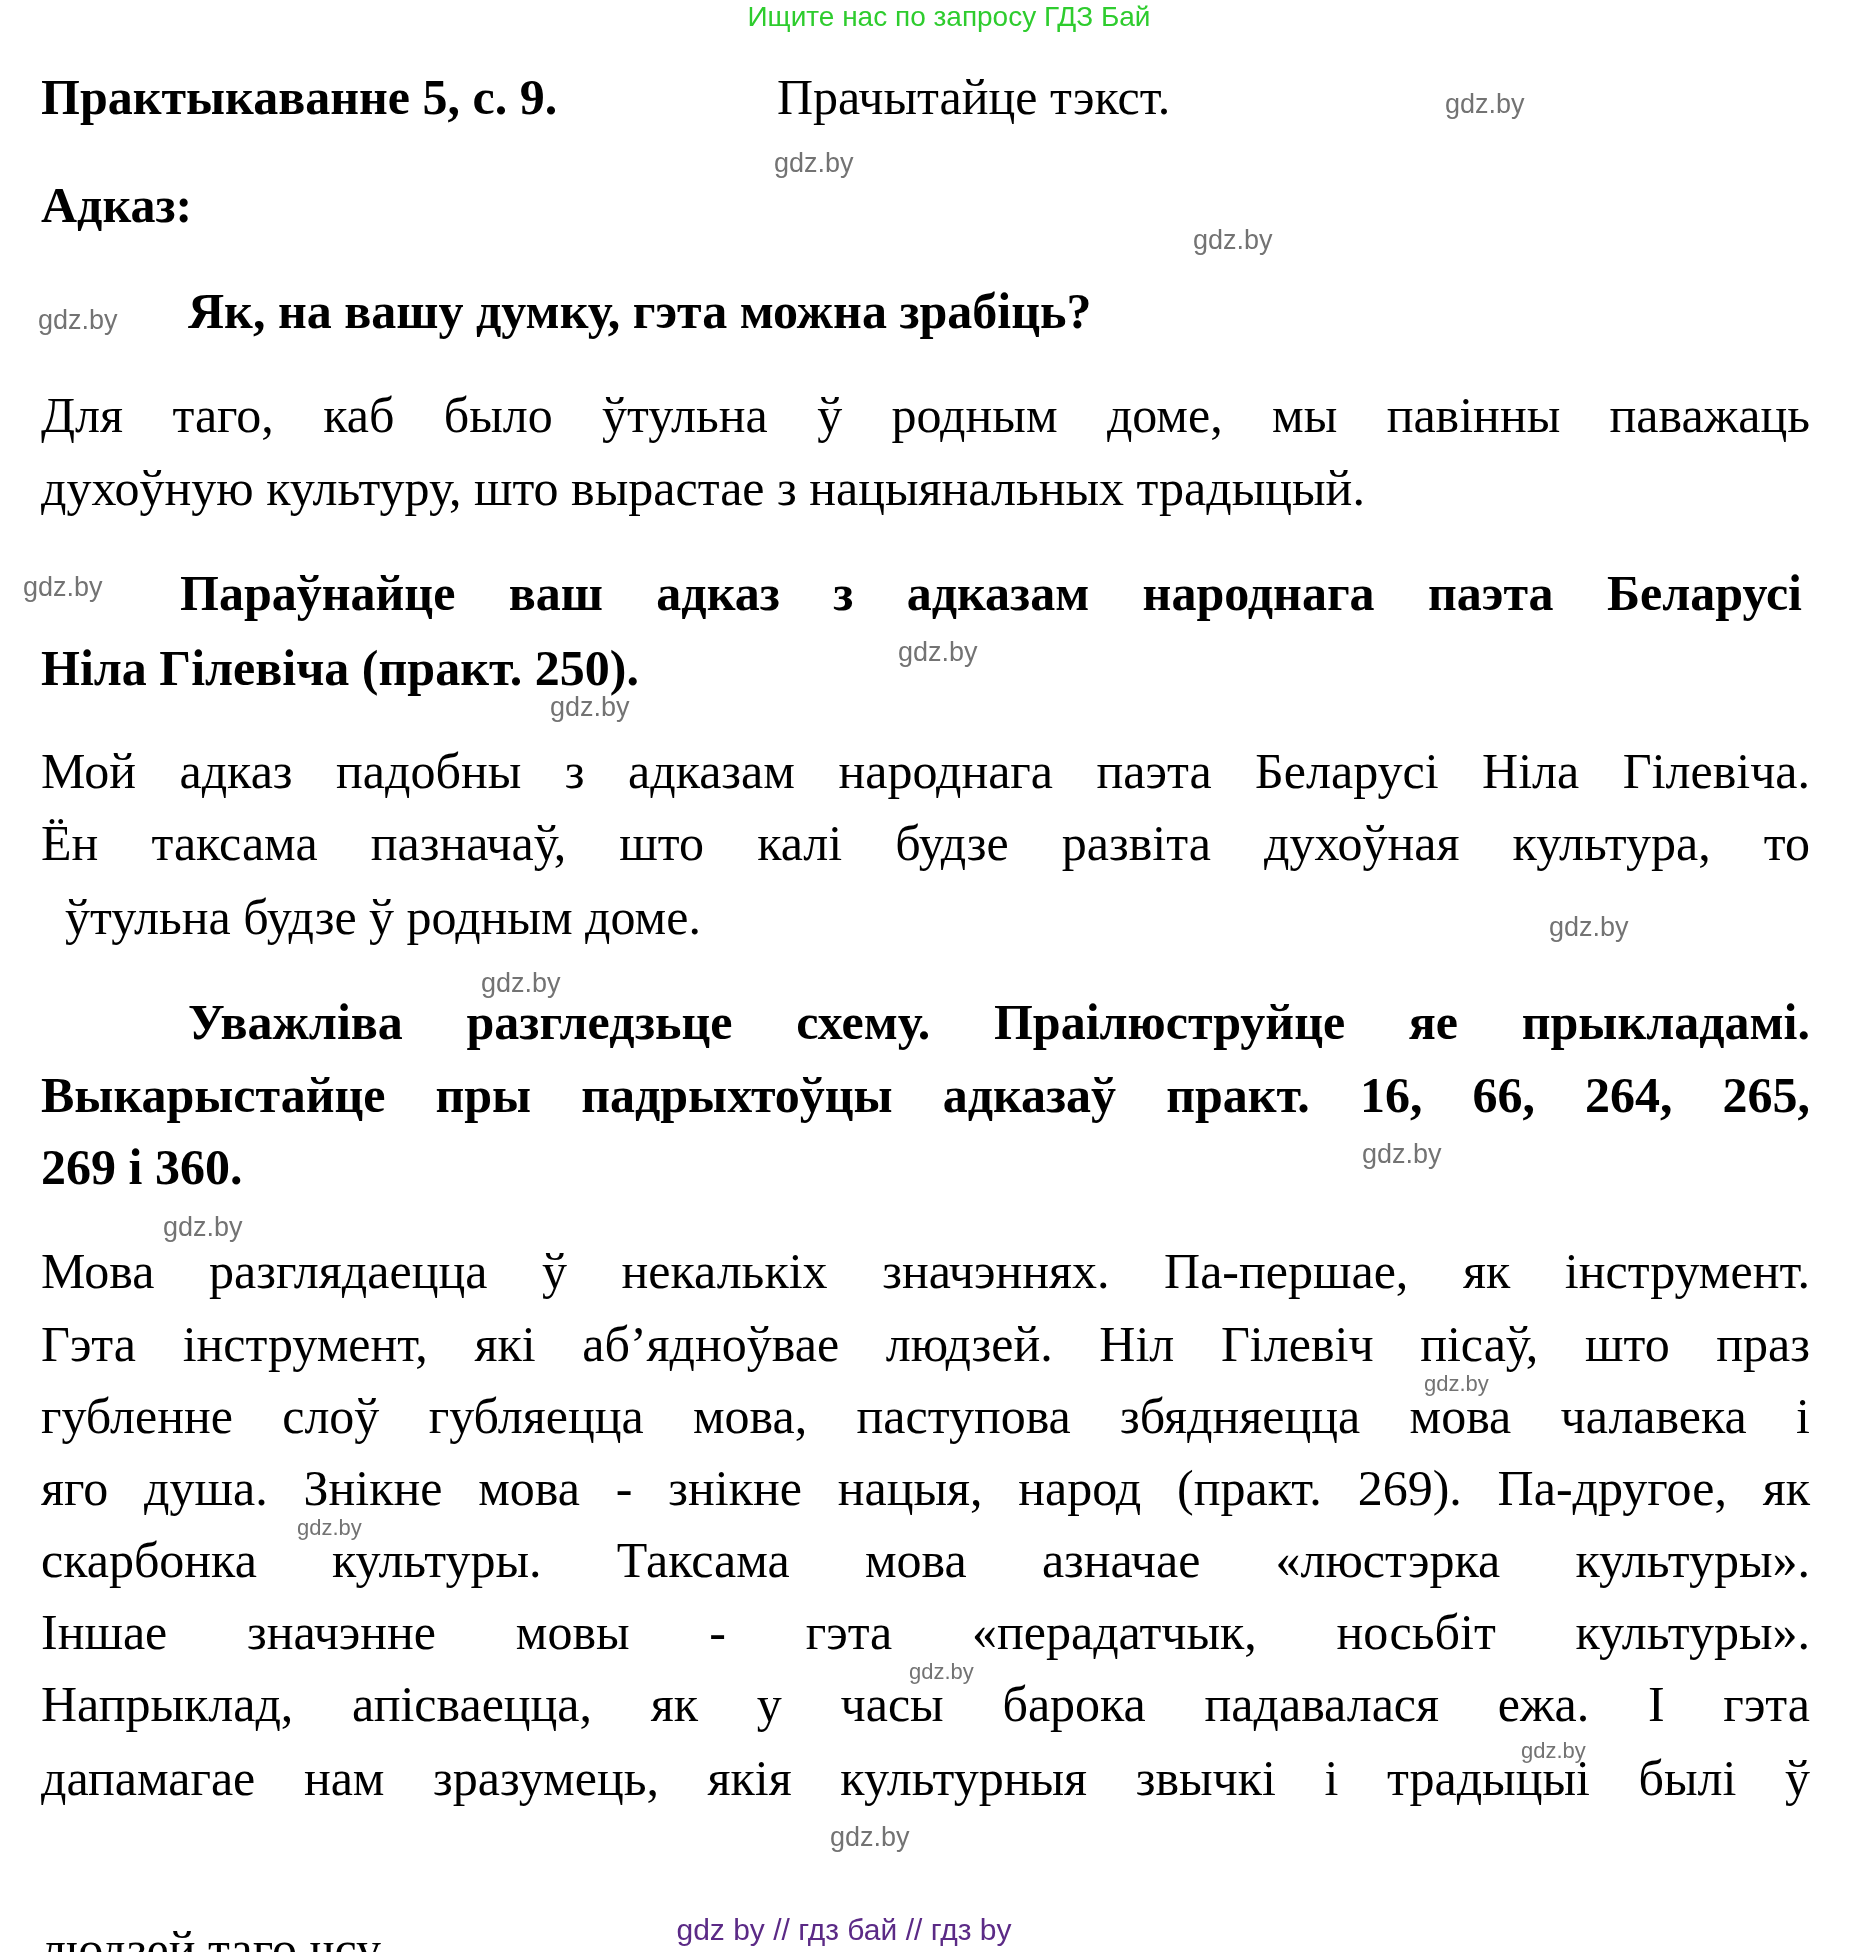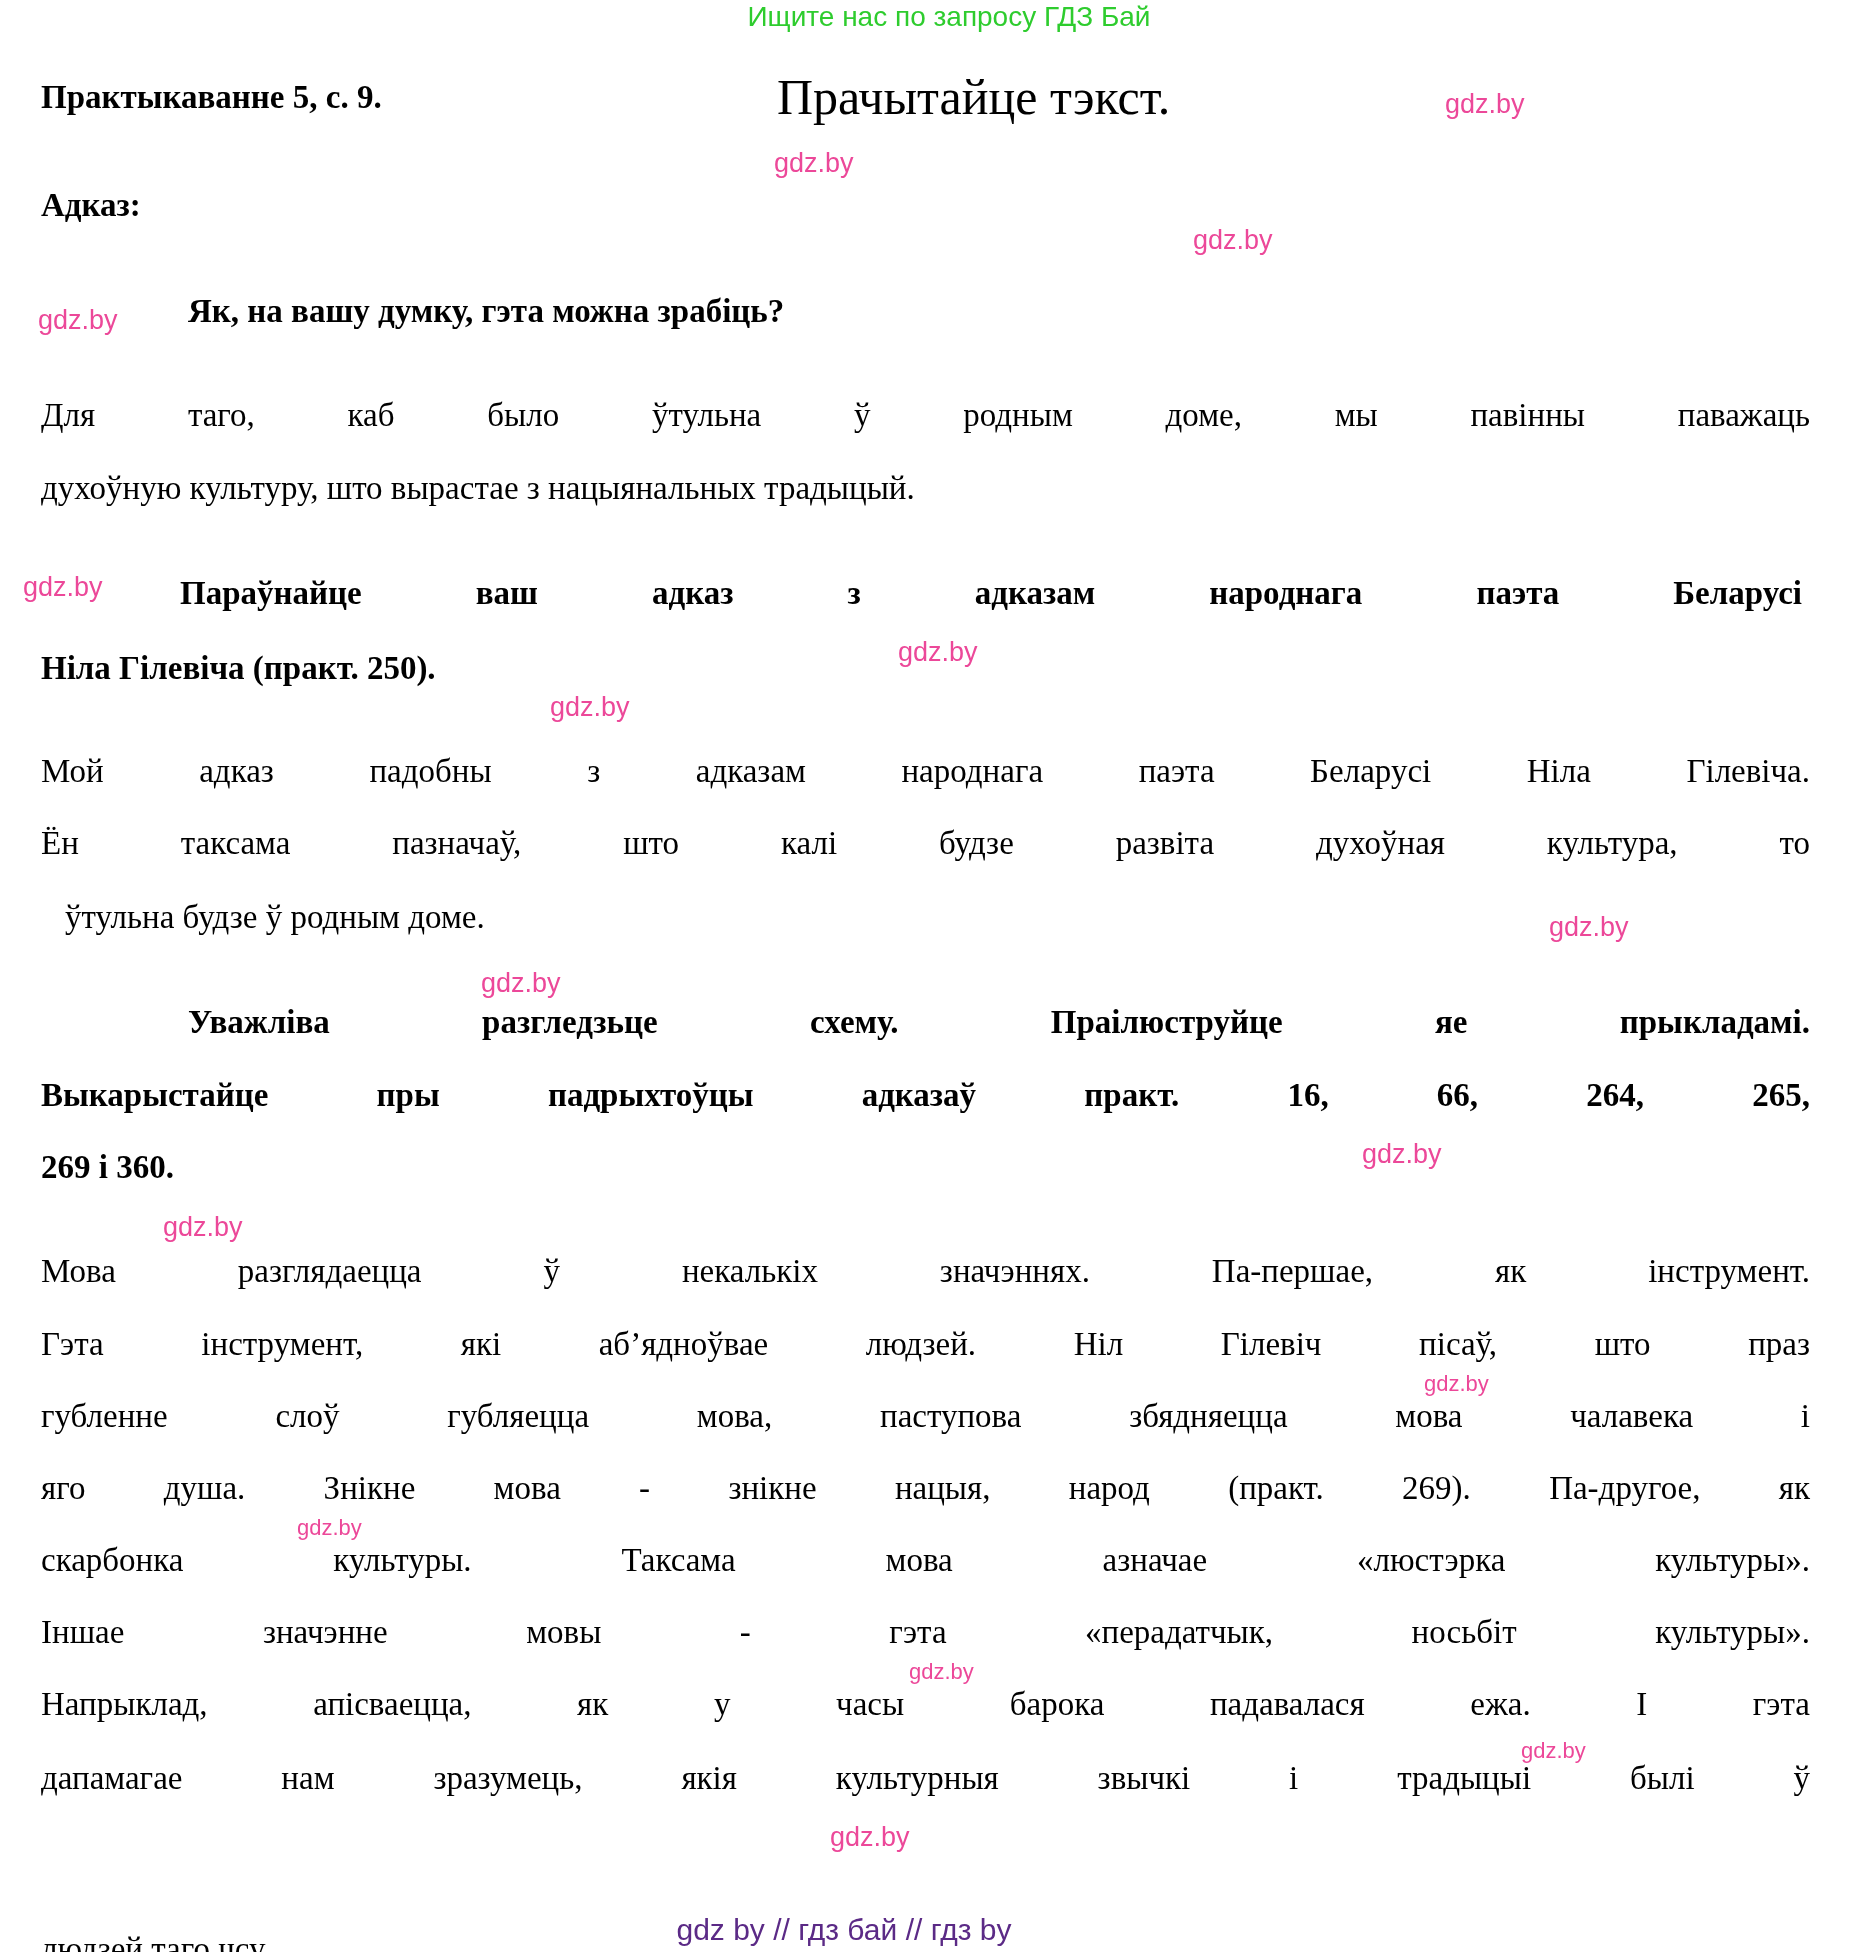--- a/index.html
+++ b/index.html
@@ -1,22 +1,22 @@
 <!DOCTYPE html>
 <html><head>
 <meta charset="utf-8">
 <style>
   html, body { margin:0; padding:0; background:#ffffff; }
   body { width:1866px; height:1952px; position:relative; overflow:hidden; }
   .serif { font-family: "Liberation Serif", "DejaVu Serif", serif; color:#000; }
   .sans { font-family: "Liberation Sans", "DejaVu Sans", sans-serif; }
-  .line { position:absolute; left:41px; width:1769px; font-size:33px; line-height:72px; white-space:nowrap; }
+  .line { position:absolute; left:41px; width:1769px; font-size:50px; line-height:72px; white-space:nowrap; }
   .line.j { text-align:justify; text-align-last:justify; }
   .bold { font-weight:bold; }
-  .wm { position:absolute; font-size:27px; line-height:30px; color:#ec4899; white-space:nowrap; }
+  .wm { position:absolute; font-size:27px; line-height:30px; color:#737373; white-space:nowrap; }
   .top-banner { position:absolute; left:0; top:0; width:1866px; text-align:center; font-size:28px; line-height:34px; color:#2ecc2e; }
   .footer { position:absolute; left:0; top:1912px; width:1688px; text-align:center; font-size:30px; line-height:36px; color:#5b2a86; }
 </style>
 </head>
 <body>
 
 <div class="top-banner sans" style="top:0px;padding-left:16px;">Ищите нас по запросу ГДЗ Бай</div>
 
 <div class="line serif bold" style="top:61px;">Практыкаванне 5, с.  9.</div>
 <div class="serif" style="position:absolute; left:777px; top:61px; font-size:50px; line-height:72px; white-space:nowrap;">Прачытайце тэкст.</div>

